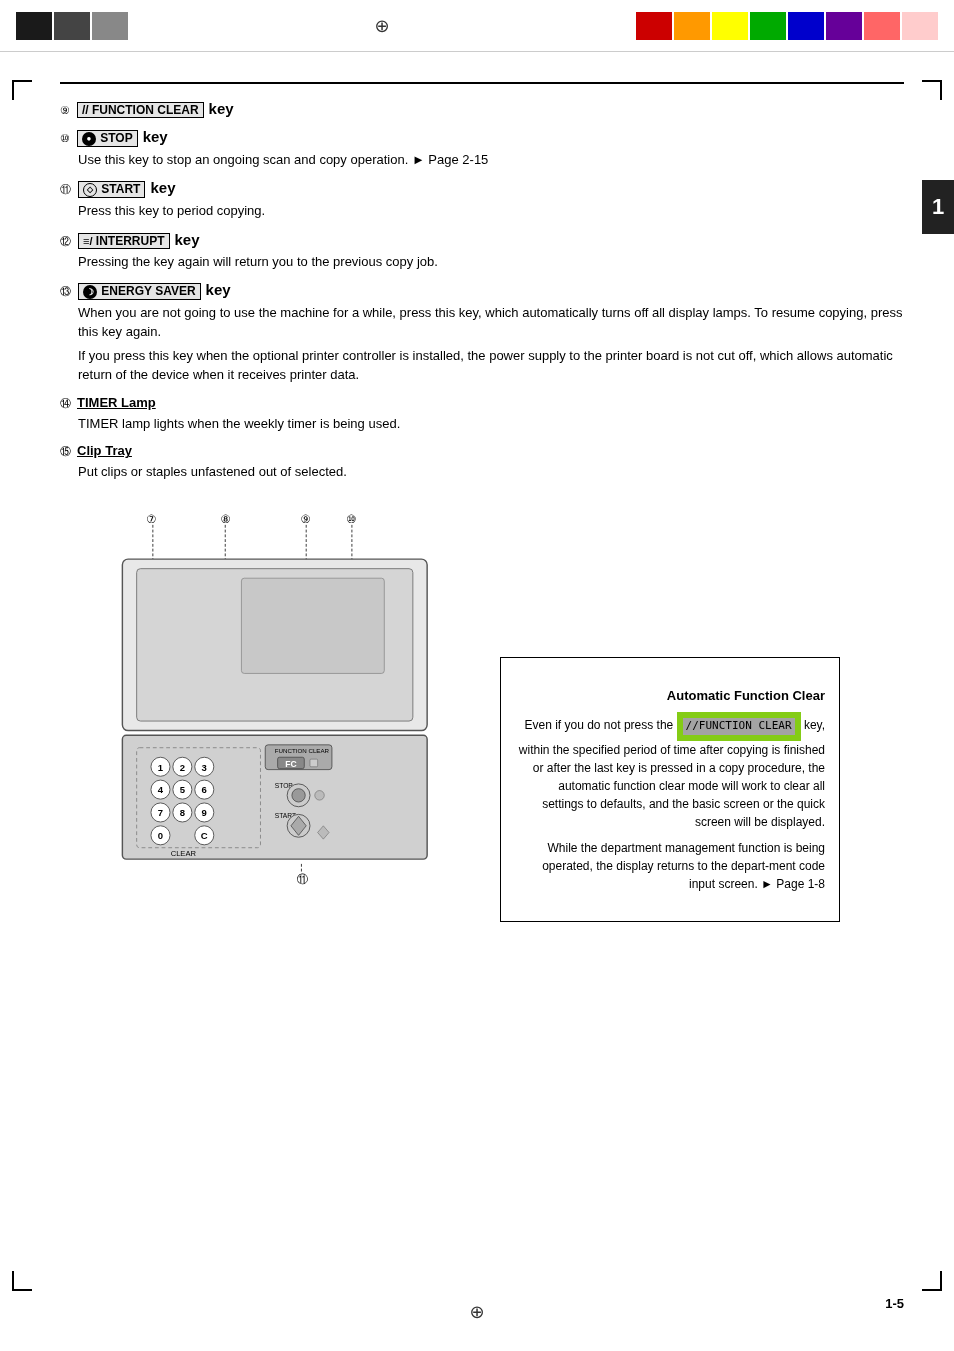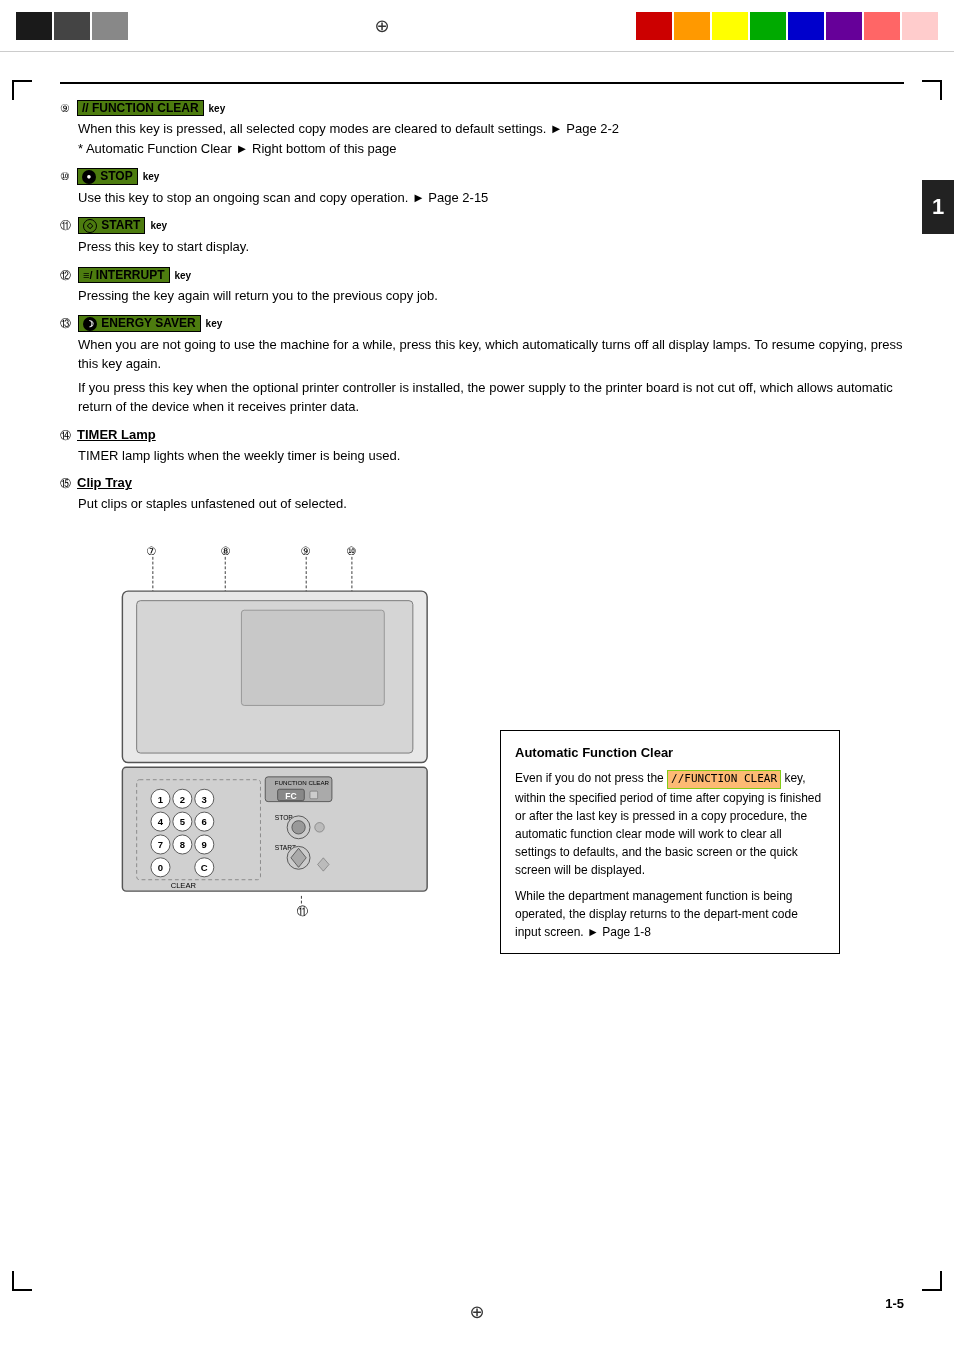--- a/index.html
+++ b/index.html
@@ -112,25 +112,25 @@
       font-size: 13px;
     }
     .bold { font-weight: bold; }
     .key-box {
       display: inline-block;
       border: 1px solid #000;
       padding: 0px 4px;
       font-weight: bold;
       font-size: 12px;
       margin: 0 1px;
-      background: #4d7c0f;
+      background: #e5e5e5;
     }
     .key-label {
       font-weight: bold;
-      font-size: 10px;
+      font-size: 15px;
     }
     .stop-icon {
       display: inline-block;
       width: 14px;
       height: 14px;
       border-radius: 50%;
       background: #000;
       color: #fff;
       font-size: 8px;
       text-align: center;
@@ -186,42 +186,43 @@
 
     
     .copier-svg {
       width: 420px;
       height: 400px;
     }
 
     
     .afc-box {
       border: 1.5px solid #000;
-      padding: 12px 14px;
+      padding: 28px 14px;
       font-size: 12px;
       line-height: 1.6;
       max-width: 340px;
       margin-top: 20px;
+      text-align: right;
     }
     .afc-title {
       font-weight: bold;
       font-size: 13px;
       margin-bottom: 6px;
     }
     .afc-text {
       font-size: 12px;
       line-height: 1.5;
     }
     .inline-key {
       display: inline-block;
-      border: 1px solid #84cc16;
+      border: 6px solid #84cc16;
       padding: 0 3px;
       font-size: 11px;
       font-family: monospace;
-      background: #fdba74;
+      background: #a3a3a3;
     }
 
     
     .page-num-bottom {
       position: absolute;
       bottom: 40px;
       right: 50px;
       font-size: 13px;
       font-weight: bold;
       margin-left: 18px;
@@ -308,24 +309,20 @@
 
 <div class="main-content">
   <div class="top-rule"></div>
 
   <div class="section-item">
     <div class="section-header">
       <span class="section-num">⑨</span>
       <span class="key-box"><span>//</span> <strong>FUNCTION CLEAR</strong></span>
       <span class="key-label">key</span>
     </div>
-    <div class="section-body">
-      <div>When this key is pressed, all selected copy modes are cleared to default settings. ► Page 2-2</div>
-      <div>* Automatic Function Clear ► Right bottom of this page</div>
-    </div>
   </div>
 
   <div class="section-item">
     <div class="section-header">
       <span class="section-num">⑩</span>
       <span class="key-box">
         <span class="stop-icon">●</span>
         <strong>STOP</strong>
       </span>
       <span class="key-label">key</span>
@@ -338,21 +335,21 @@
   <div class="section-item">
     <div class="section-header">
       <span class="section-num">⑪</span>
       <span class="key-box">
         <span class="start-icon">◇</span>
         <strong>START</strong>
       </span>
       <span class="key-label">key</span>
     </div>
     <div class="section-body">
-      <div>Press this key to start display.</div>
+      <div>Press this key to period copying.</div>
     </div>
   </div>
 
   <div class="section-item">
     <div class="section-header">
       <span class="section-num">⑫</span>
       <span class="key-box">
         <span style="font-size:11px;">≡/</span>
         <strong>INTERRUPT</strong>
       </span>

